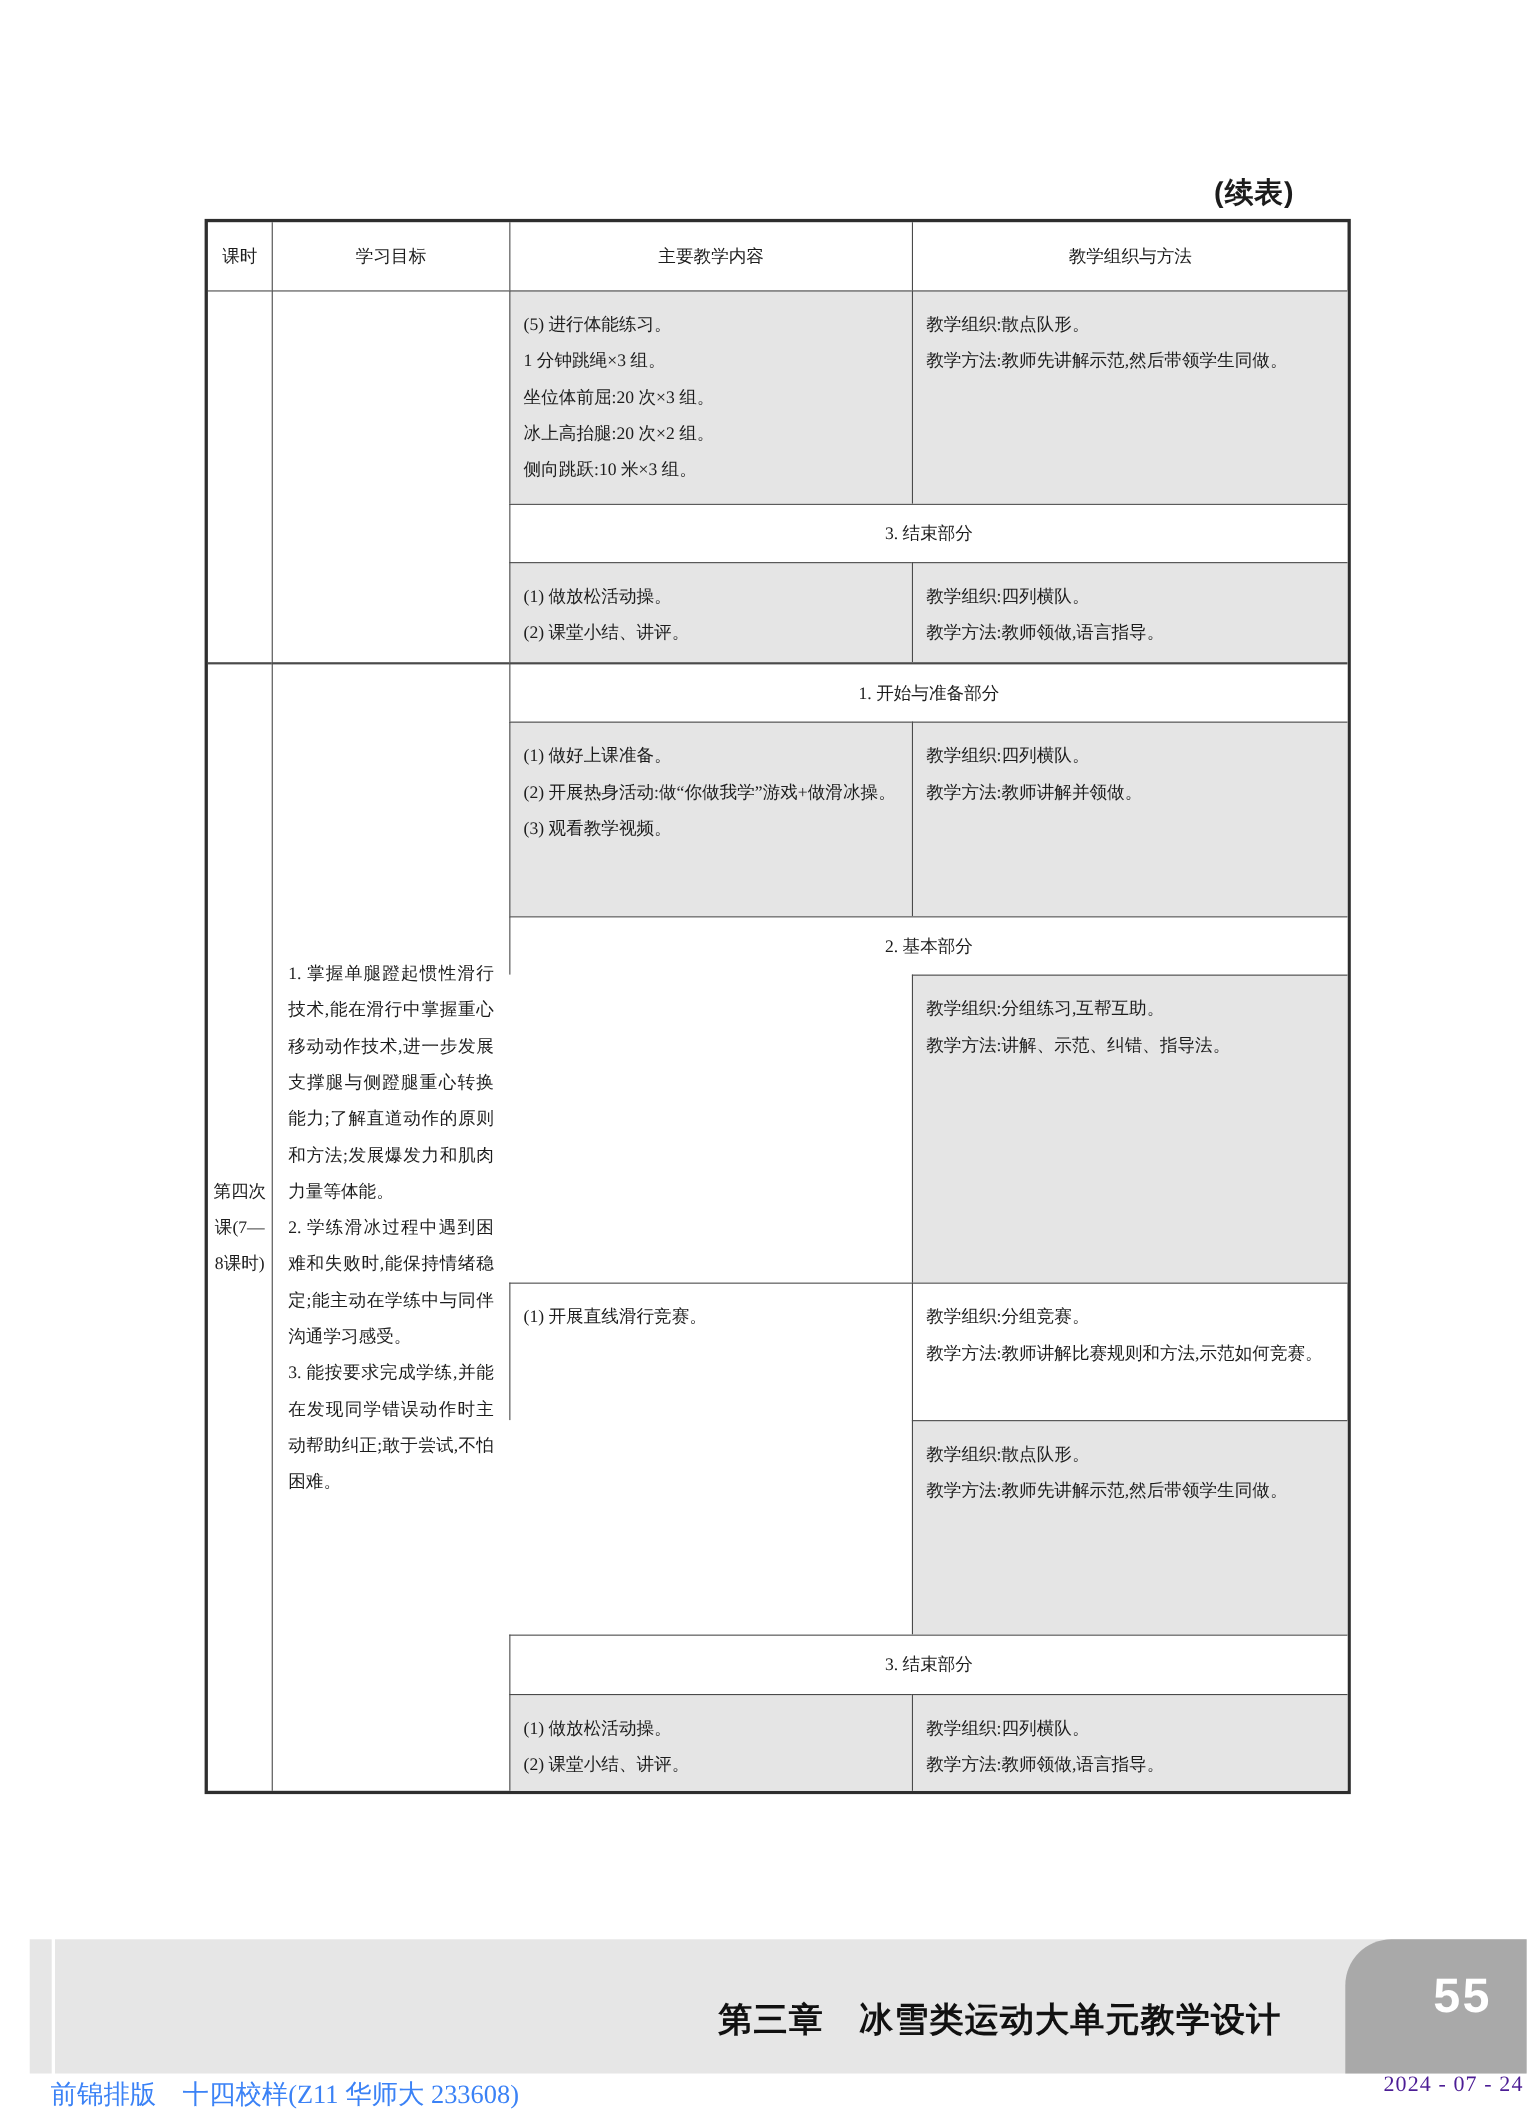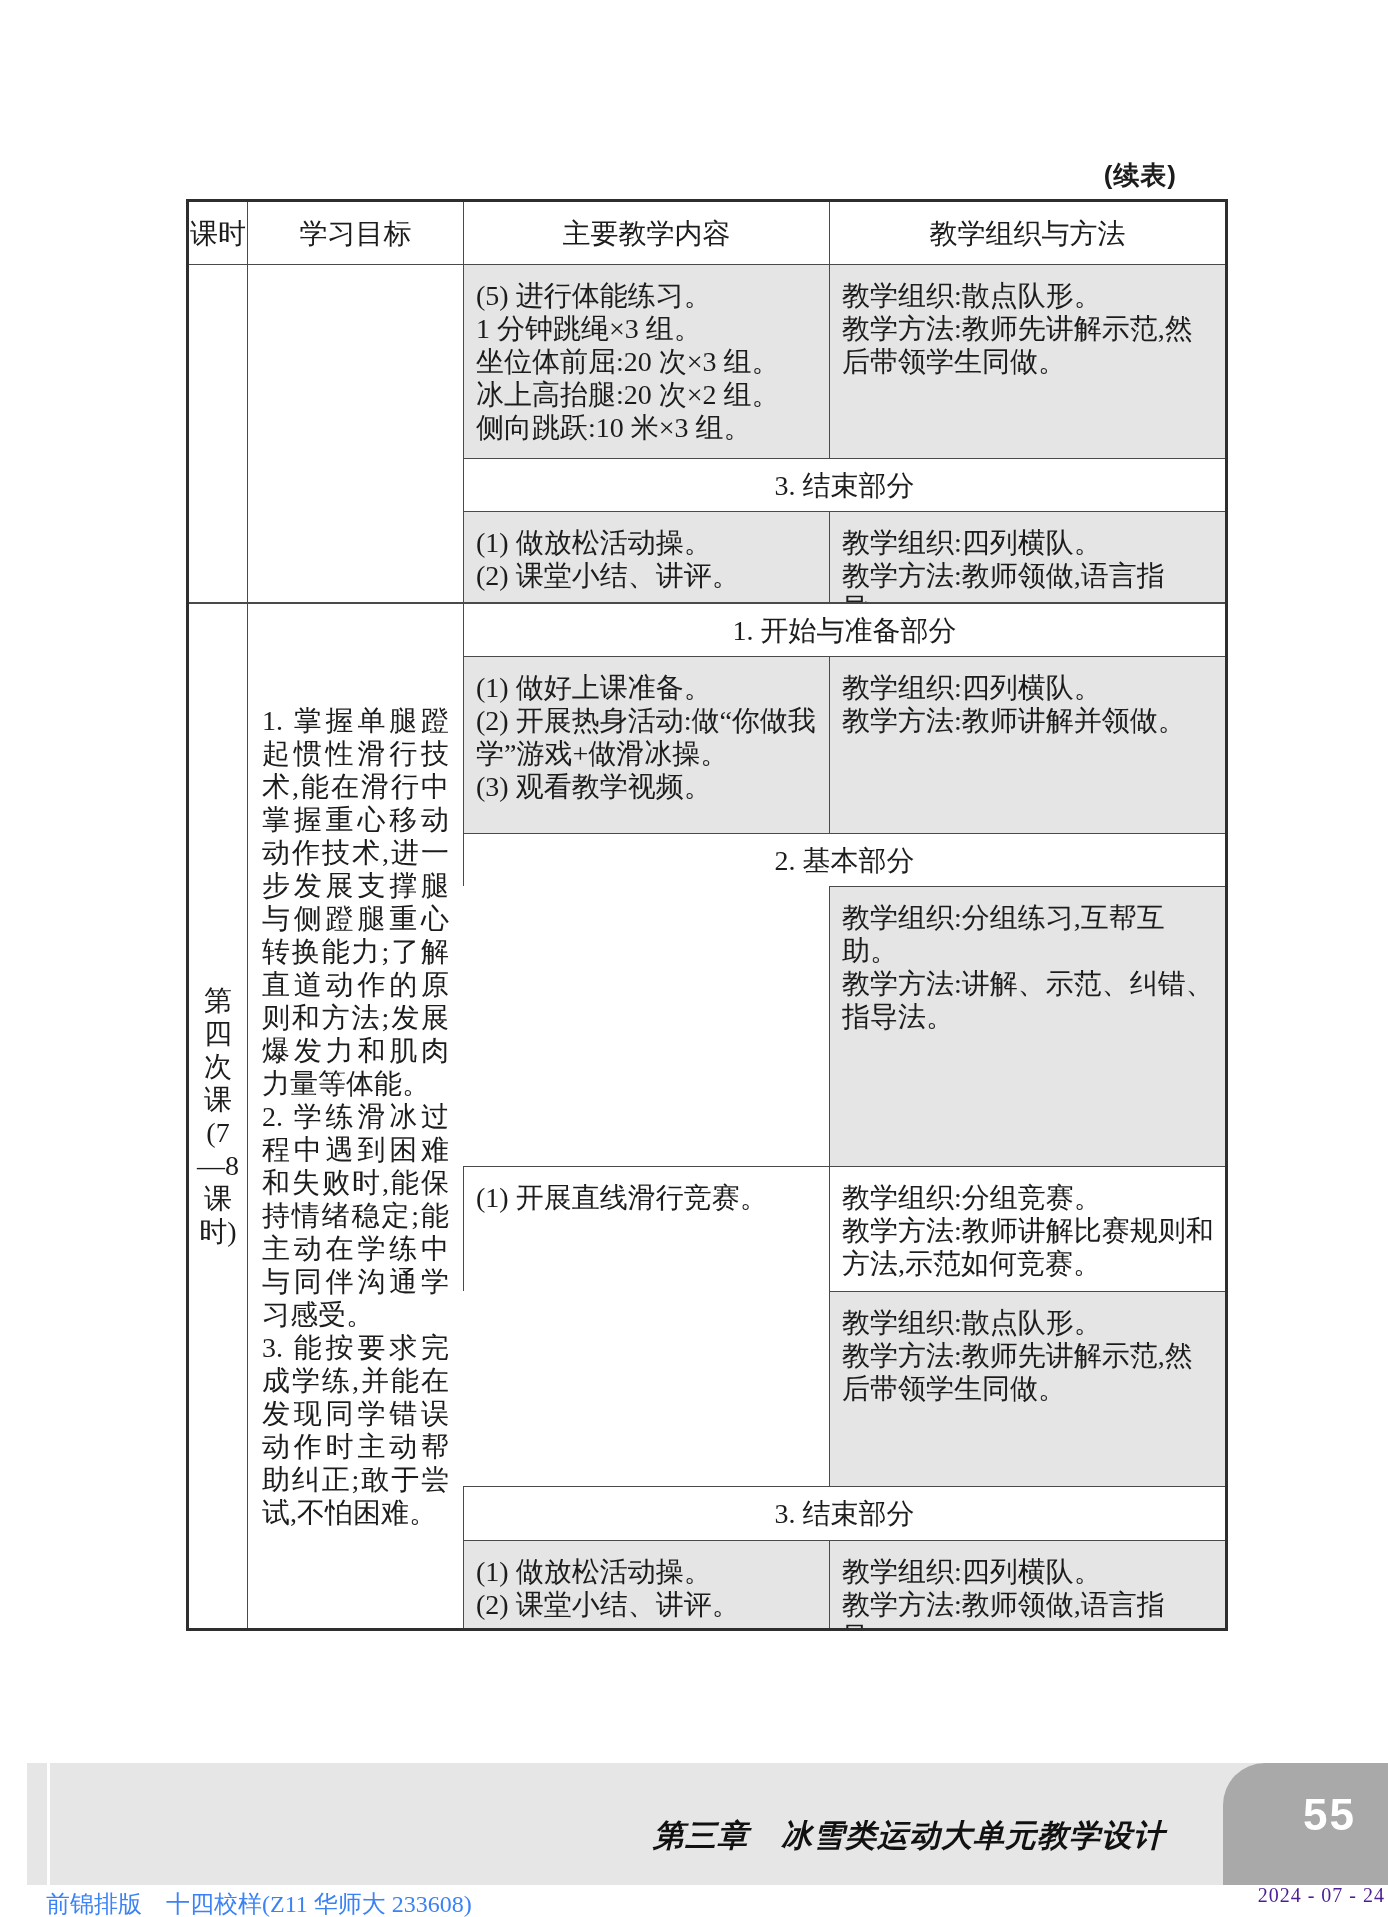--- a/index.html
+++ b/index.html
@@ -17,21 +17,21 @@
   .course-table{
     position:absolute;left:186px;top:199px;
     display:grid;
     grid-template-columns:58px 216px 366px 396px;
     grid-template-rows:62px 194px 53px 91px 54px 177px 53px 280px 125px 195px 54px 88px;
     border:3px solid #2e2e2e;
     background:#fff;
   }
   .cell{
     border-left:1px solid #4a4a4a;border-top:1px solid #4a4a4a;
-    font-size:28px;line-height:33px;overflow:hidden;
+    font-size:16px;line-height:33px;overflow:hidden;
     display:flex;flex-direction:column;justify-content:flex-start;align-items:flex-start;
     padding:14px 10px 0 12px;box-sizing:border-box;
     white-space:pre-line;
   }
   .no-l{border-left:none;}
   .no-t{border-top:none;}
   .sec-divider{border-top-width:2px;}
   .gray{background:#e5e5e5;}
   .head{
     justify-content:center;align-items:center;padding:0;
@@ -49,21 +49,21 @@
     justify-content:center;align-items:stretch;
     text-align:justify;padding:0 14px;
   }
   
   .footer-strip{position:absolute;left:27px;top:1763px;width:20px;height:122px;background:#e6e6e6;}
   .footer-band{position:absolute;left:50px;top:1763px;width:1338px;height:122px;background:#e6e6e6;}
   .chapter-title{
     position:absolute;top:1763px;height:146px;right:223px;
     display:flex;align-items:center;
     font-family:"Liberation Sans","DejaVu Sans",sans-serif;
-    font-weight:bold;font-size:31px;letter-spacing:1px;color:#111;font-style:italic;
+    font-weight:bold;font-size:31px;letter-spacing:1px;color:#111;
   }
   .page-num-box{
     position:absolute;left:1223px;top:1763px;width:165px;height:122px;
     background:#a9a9a9;border-radius:42px 0 0 0;
     display:flex;align-items:center;justify-content:center;padding-left:24px;
   }
   .page-num{
     font-family:"Liberation Sans","DejaVu Sans",sans-serif;
     font-weight:bold;font-size:44px;color:#ffffff;letter-spacing:2px;
     margin-top:-18px;

